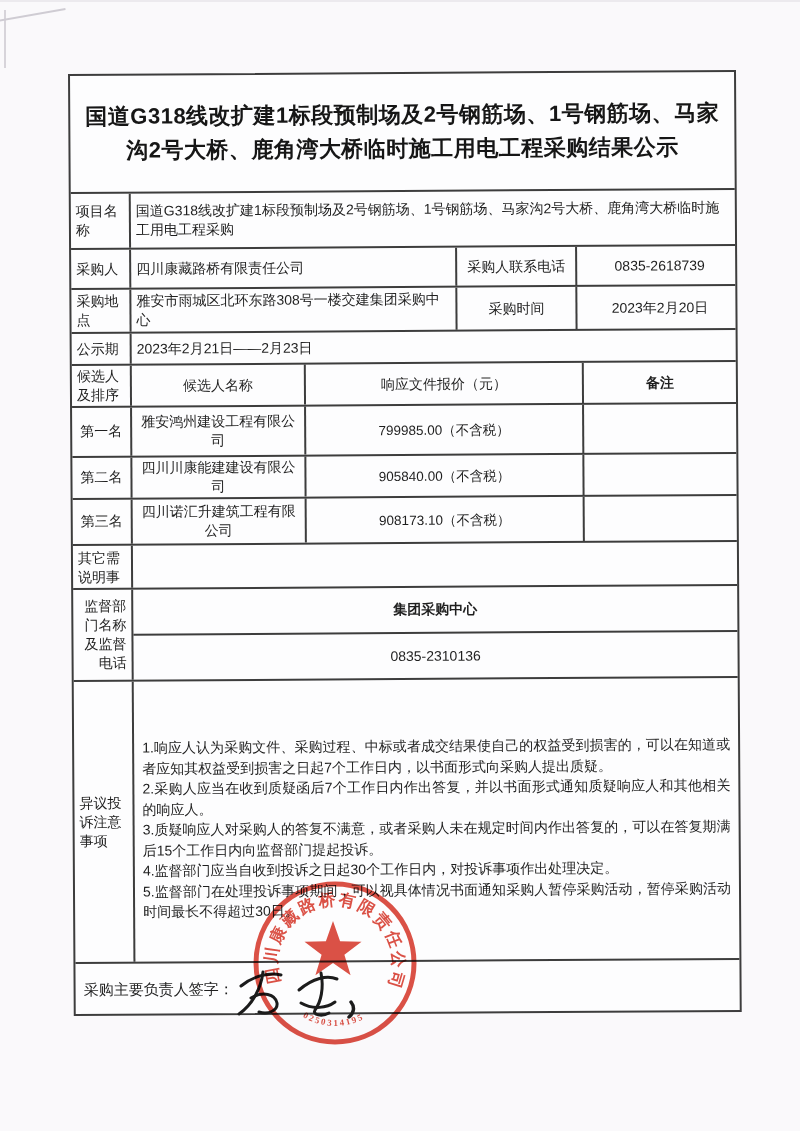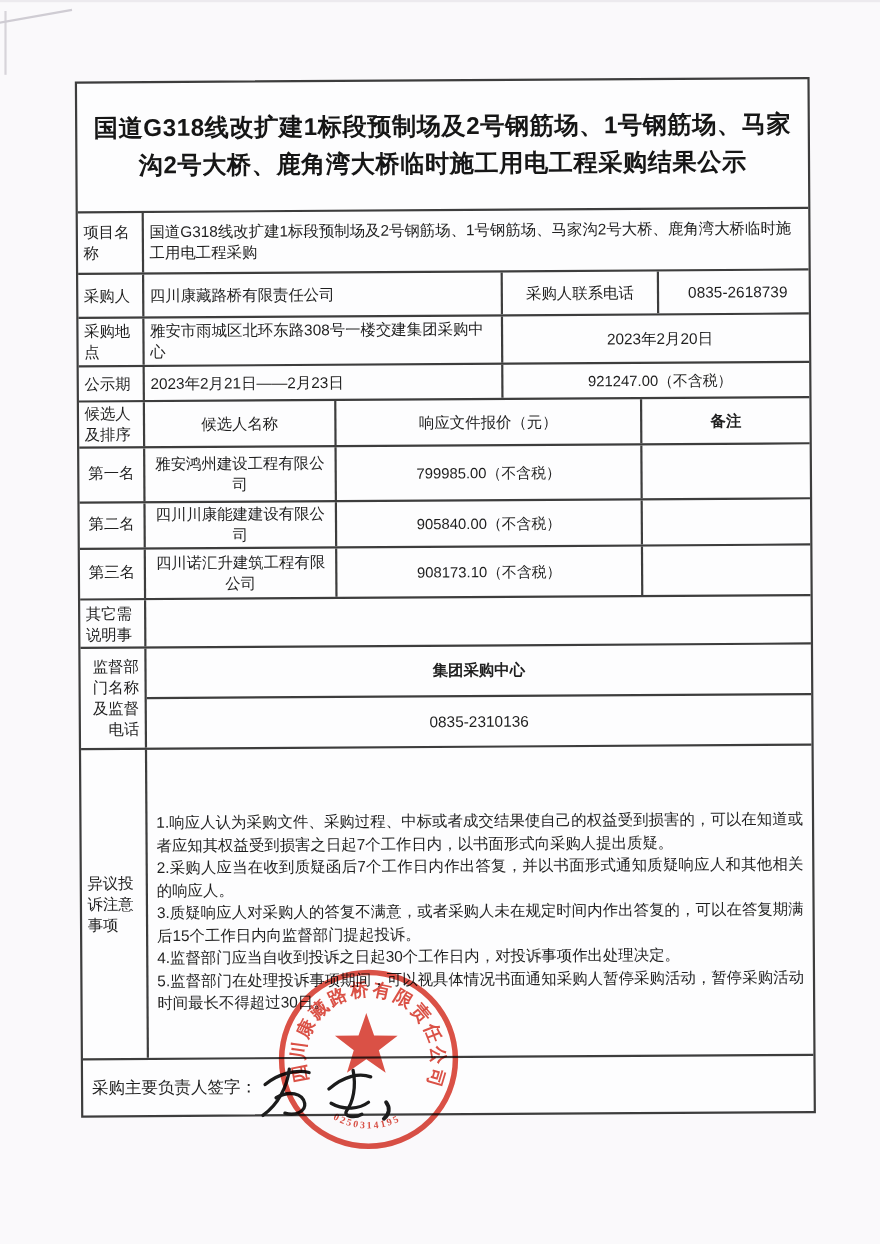--- a/index.html
+++ b/index.html
@@ -29,21 +29,21 @@
     font-size:14px; line-height:19px; overflow:hidden; padding:3px 5px; }
   .cell:first-child { border-left:none; }
 
   .title-row { height:116px; align-items:center; justify-content:center; }
   .title-cell { width:100%; display:flex; align-items:center; justify-content:center; padding:0 8px; }
   .title-text { font-size:22px; line-height:34px; font-weight:700; text-align:center;
     letter-spacing:0.5px; color:#161616; }
 
   .c-label   { width:58px; }
   .c-val     { width:326px; }
-  .c-lab2    { width:142px; justify-content:center; text-align:center; }
+  .c-lab2    { width:120px; justify-content:center; text-align:center; }
   .c-val2    { flex:1; justify-content:center; text-align:center;padding-left:12px; }
 
   .cc-rank   { width:58px; justify-content:center; text-align:center;font-family:Liberation Mono, monospace; }
   .cc-name   { width:174px; justify-content:center; text-align:center; }
   .cc-price  { width:278px; justify-content:center; text-align:center; font-size:13.5px; }
   .cc-remark { flex:1; justify-content:center;font-weight:bold; }
 
   .h-project { height:56px; }
   .h-buyer   { height:40px; }
   .h-loc     { height:44px; }
@@ -102,27 +102,27 @@
       <div class="row h-buyer">
         <div class="cell c-label">采购人</div>
         <div class="cell c-val">四川康藏路桥有限责任公司</div>
         <div class="cell c-lab2">采购人联系电话</div>
         <div class="cell c-val2">0835-2618739</div>
       </div>
 
       <div class="row h-loc">
         <div class="cell c-label">采购地点</div>
         <div class="cell c-val">雅安市雨城区北环东路308号一楼交建集团采购中心</div>
+        <div class="cell c-lab2">采购时间</div>
         <div class="cell c-val2">2023年2月20日</div>
       </div>
 
       <div class="row h-period">
         <div class="cell c-label">公示期</div>
         <div class="cell c-val">2023年2月21日——2月23日</div>
-        <div class="cell c-val2" style="font-size:13.5px;">921247.00（不含税）</div>
       </div>
 
       <div class="row h-chead">
         <div class="cell c-label">候选人及排序</div>
         <div class="cell cc-name">候选人名称</div>
         <div class="cell cc-price" style="font-size:14px;">响应文件报价（元）</div>
         <div class="cell cc-remark">备注</div>
       </div>
 
       <div class="row h-c1">

